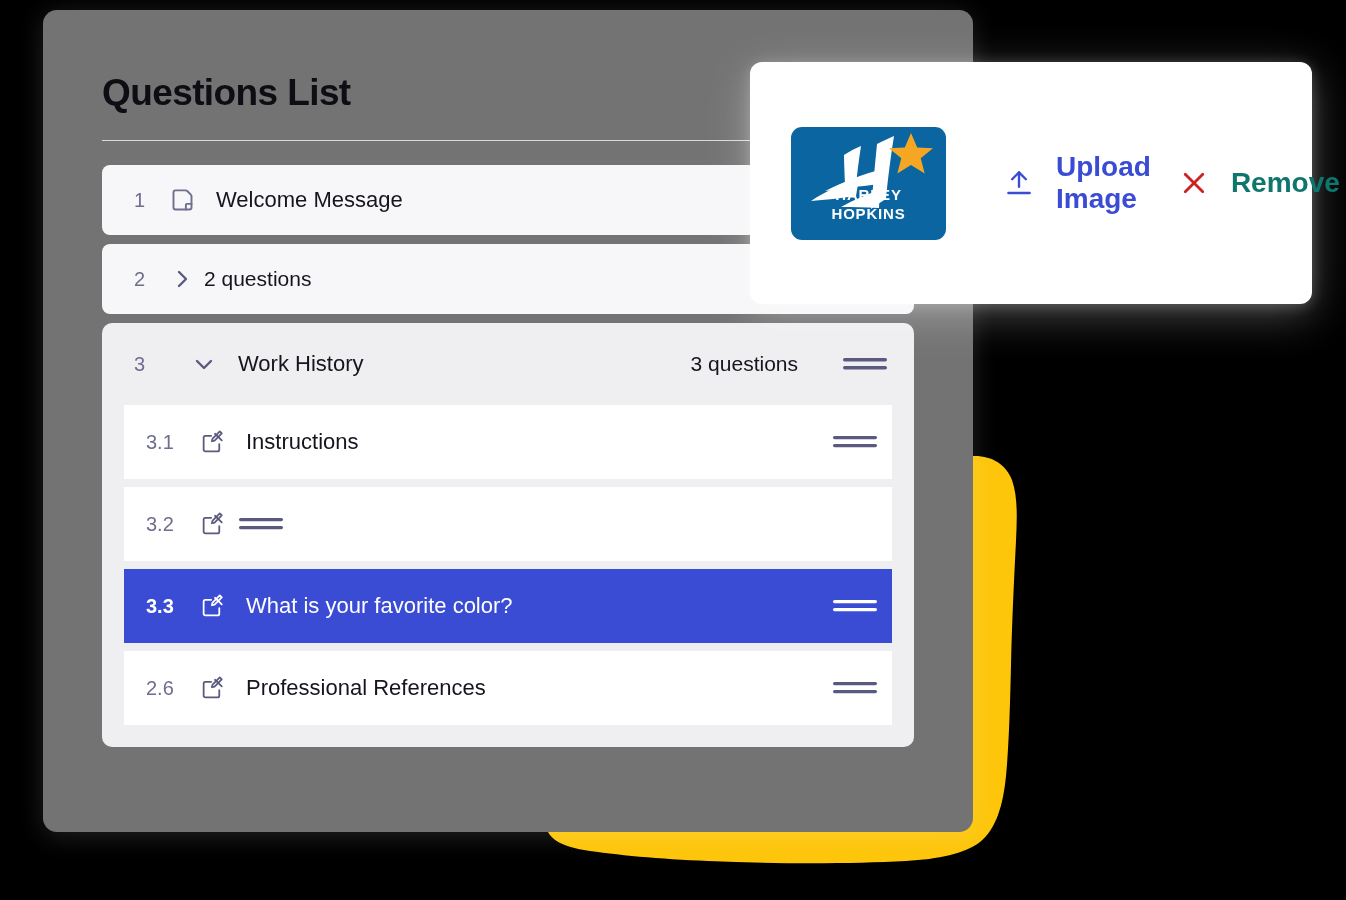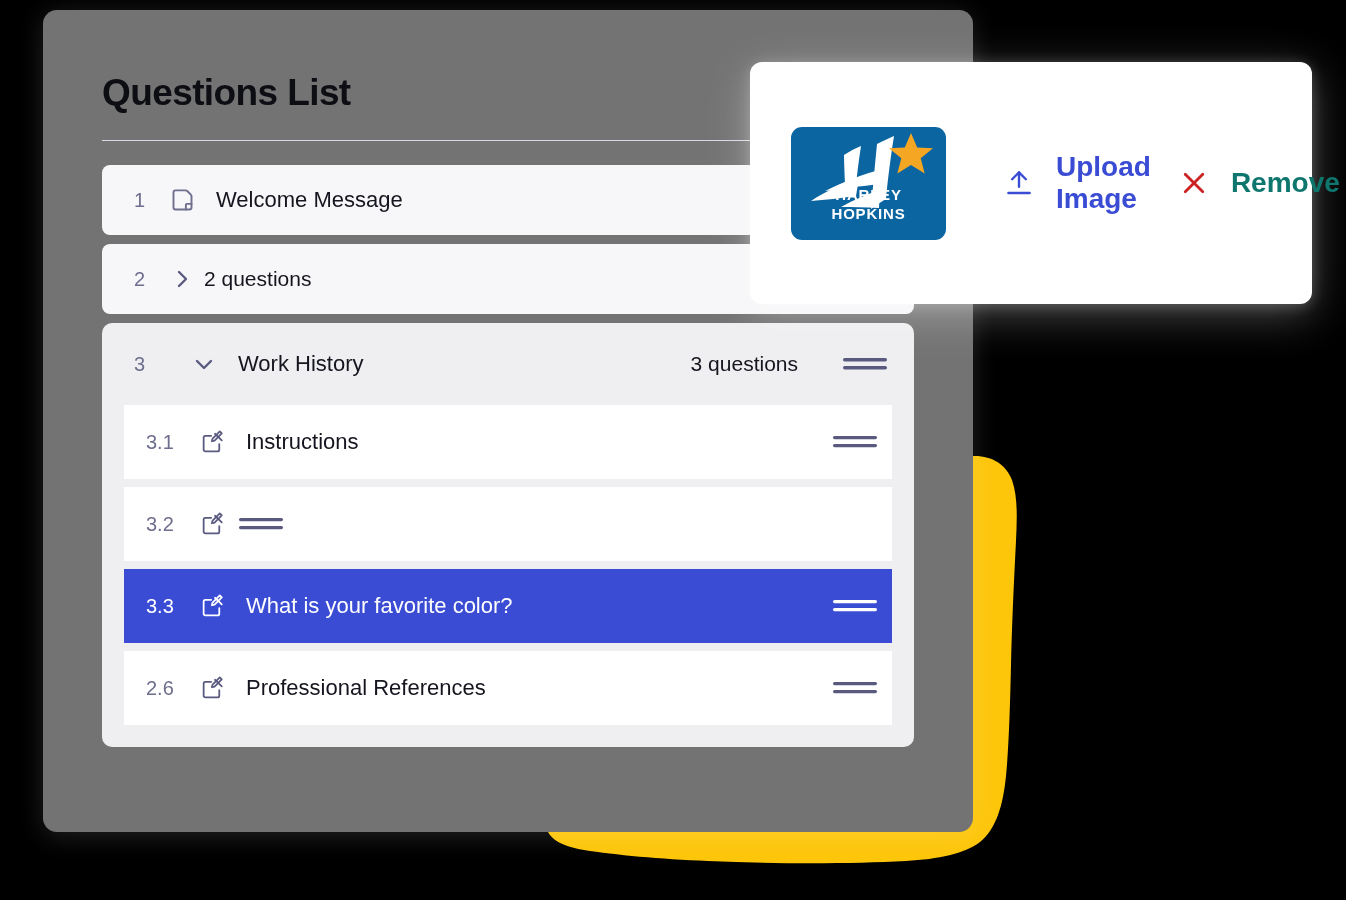--- a/index.html
+++ b/index.html
@@ -109,21 +109,21 @@
   }
   .sub-row:last-child { margin-bottom: 0; }
   .sub-row .idx {
     width: 66px;
     padding-left: 22px;
     font-size: 20px;
     color: #6e6e8e;
   }
   .sub-row .row-label { font-size: 22px; margin-left: 12px; }
   .sub-row.selected { background: #3b4cd4; }
-  .sub-row.selected .idx { color: #ffffff; }
+  .sub-row.selected .idx { color: #ffffff; font-weight: bold; }
   .sub-row.selected .row-label { color: #ffffff; }
 
   
   #popup {
     position: absolute;
     left: 750px; top: 62px;
     width: 562px; height: 242px;
     background: #ffffff;
     border-radius: 12px;
     display: flex;

